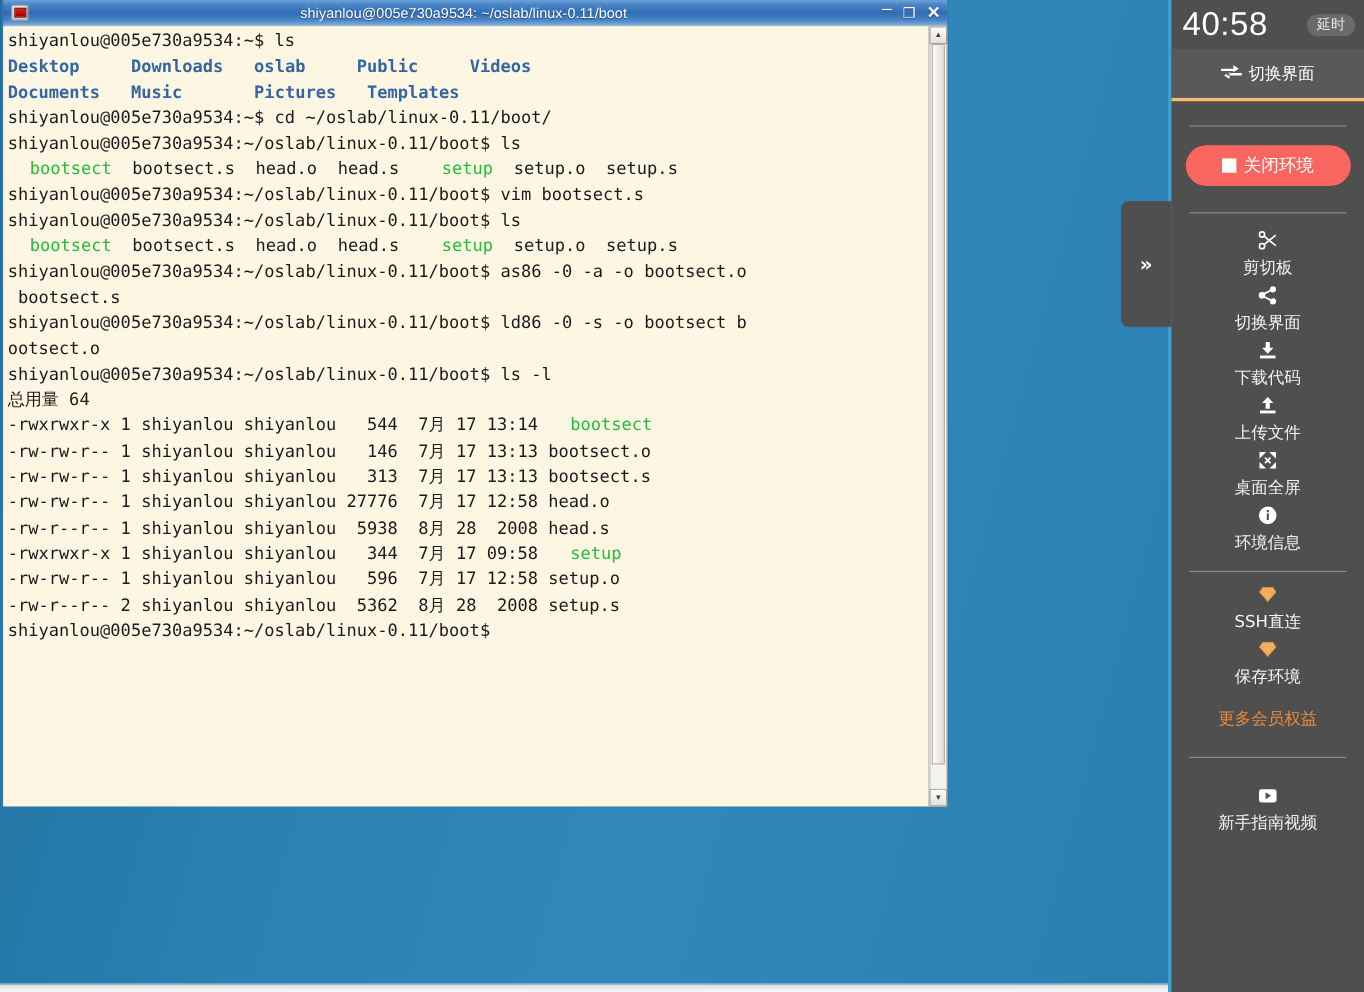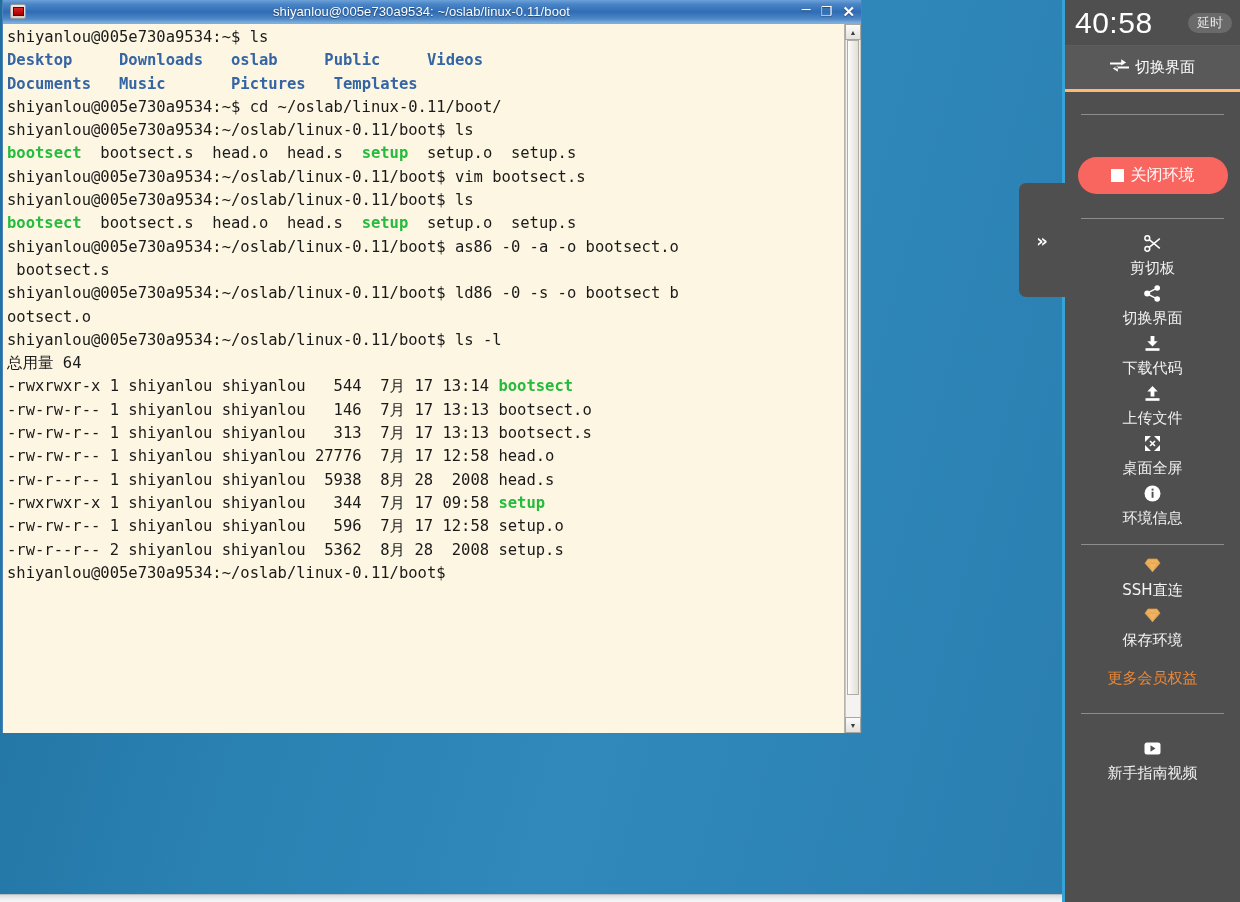--- a/index.html
+++ b/index.html
@@ -130,21 +130,21 @@
   pre#term-text {
     margin: 0;
     font-family: "DejaVu Sans Mono", "Liberation Mono", monospace;
     font-size: 15.5px;
     line-height: 23.3px;
     color: #1a1a1a;
     white-space: pre;
     letter-spacing: 0px;
   }
   pre#term-text .dir { color: #3465a4; font-weight: bold; }
-  pre#term-text .exe { color: #25bb3c; font-weight: bold; }
+  pre#term-text .exe { color: #25bb3c; font-weight: normal; margin-left: 20px; }
 
   
   #term-scrollbar {
     width: 17px;
     flex: 0 0 17px;
     background: #f1f0ee;
     border-left: 1px solid #b6b3ad;
     box-sizing: border-box;
     display: flex;
     flex-direction: column;
@@ -242,21 +242,20 @@
     background: #f9655f;
     border-radius: 20px;
     height: 37px;
     width: 150px;
     display: flex;
     align-items: center;
     justify-content: center;
     gap: 7px;
     font-size: 16px;
     color: #ffffff;
-    margin-top: 25px;
   }
   .stop-sq {
     width: 13px; height: 13px;
     background: #ffffff;
     display: block;
   }
   .sb-menu {
     padding-top: 12px;
   }
   .sb-item {

